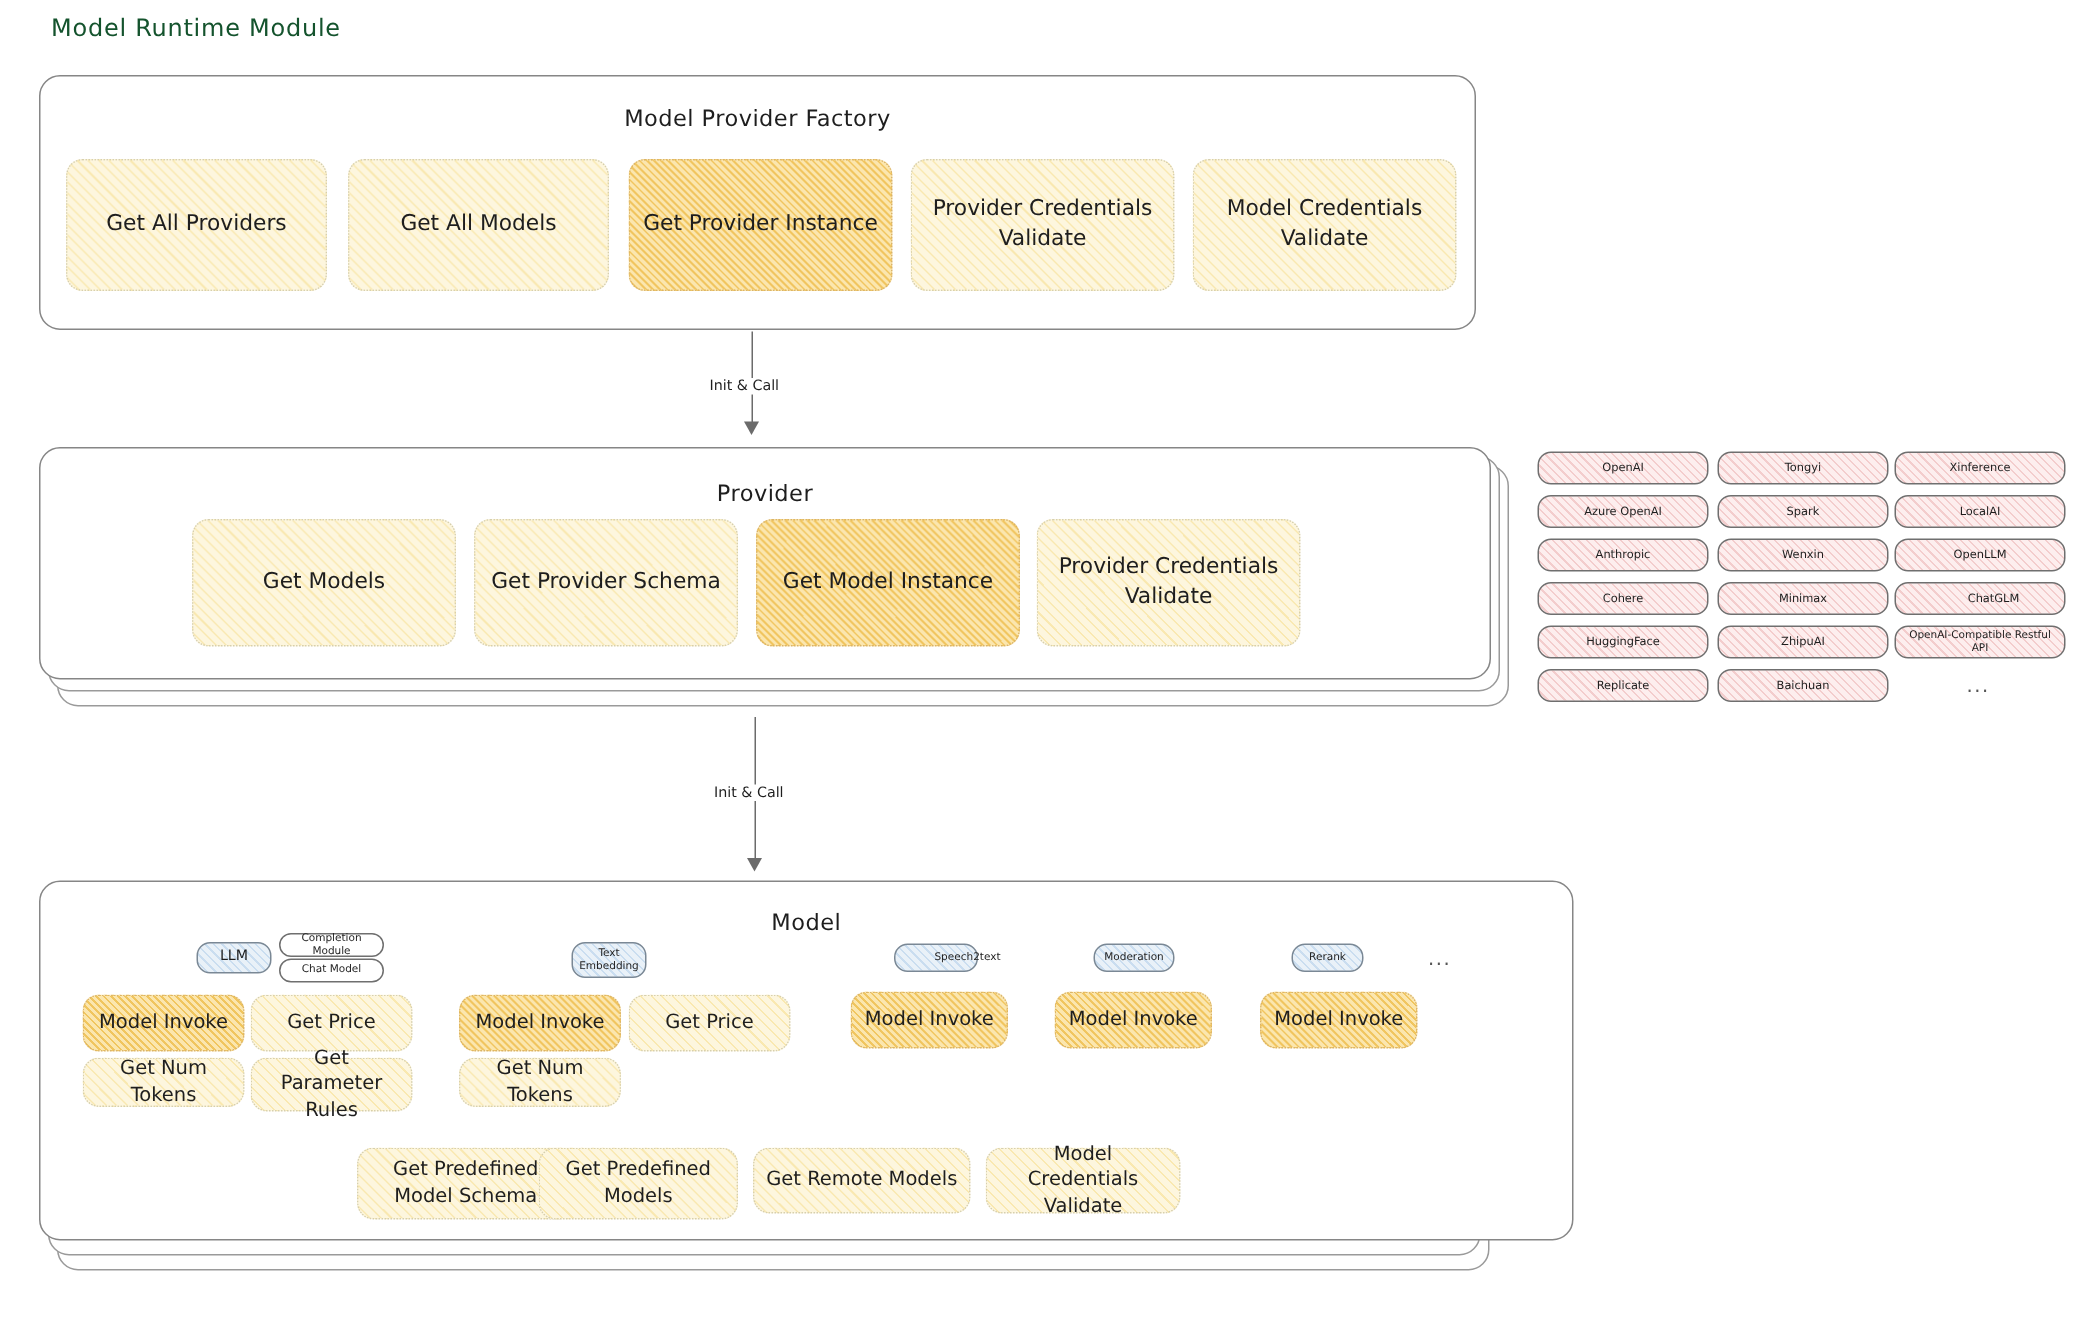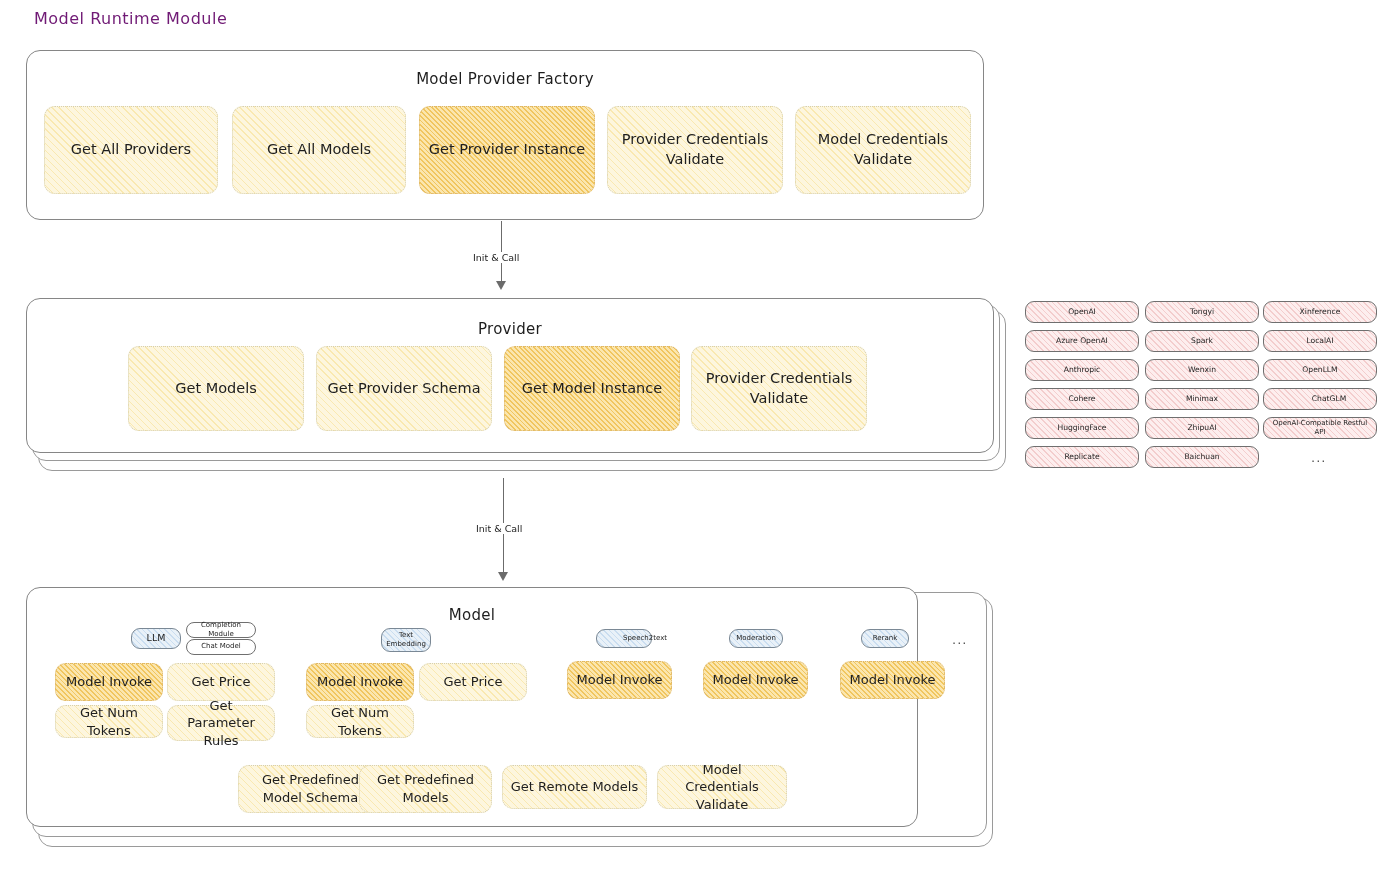--- a/index.html
+++ b/index.html
@@ -13,21 +13,21 @@
     position:relative;
   }
   .canvas{position:absolute;left:0;top:0;width:1393px;height:880px;}
   .abs{position:absolute;box-sizing:border-box;}
 
   
   #page-title{
     left:34px;top:9px;
     font-size:16px;
     letter-spacing:.5px;
-    color:#701a75;
+    color:#14532d;
   }
 
   
   .container{
     border:1.3px solid #868686;
     border-radius:14px;
     background:#ffffff;
   }
   .stack-layer{
     border:1.1px solid #9a9a9a;
@@ -227,21 +227,21 @@
     <span>OpenAI-Compatible Restful API</span>
   </div>
   <div class="ellipsis" style="left:1311px;top:450px;">...</div>
 
   <div class="arrow-line" style="left:503px;top:478px;height:96px;"></div>
   <div class="arrow-head" style="left:498px;top:572px;"></div>
   <div class="arrow-label" style="left:473px;top:523px;">Init &amp; Call</div>
 
   <div class="abs stack-layer" style="left:38px;top:597px;width:955px;height:250px;"></div>
   <div class="abs stack-layer" style="left:32px;top:592px;width:955px;height:245px;"></div>
-  <div class="abs container" style="left:26px;top:587px;width:892px;height:240px;padding-left:24px;">
+  <div class="abs container" style="left:26px;top:587px;width:1023px;height:240px;padding-left:24px;">
     <div class="container-title" style="top:18px;">Model</div>
   </div>
 
   <div class="abs node n-blue fs10" style="left:131px;top:628px;width:50px;height:21px;">
     <span>LLM</span>
   </div>
   <div class="abs node n-white fs7" style="left:186px;top:622px;width:70px;height:16px;">
     <span>Completion Module</span>
   </div>
   <div class="abs node n-white fs7" style="left:186px;top:639px;width:70px;height:16px;">

